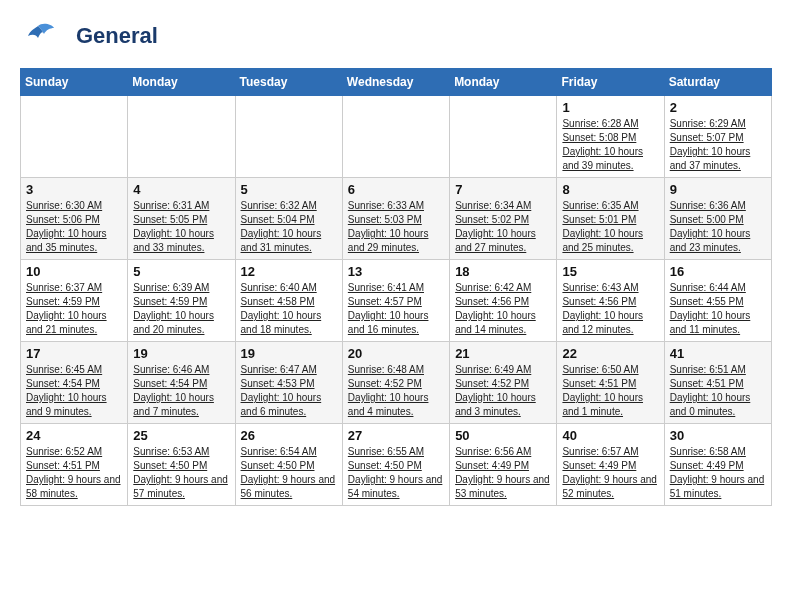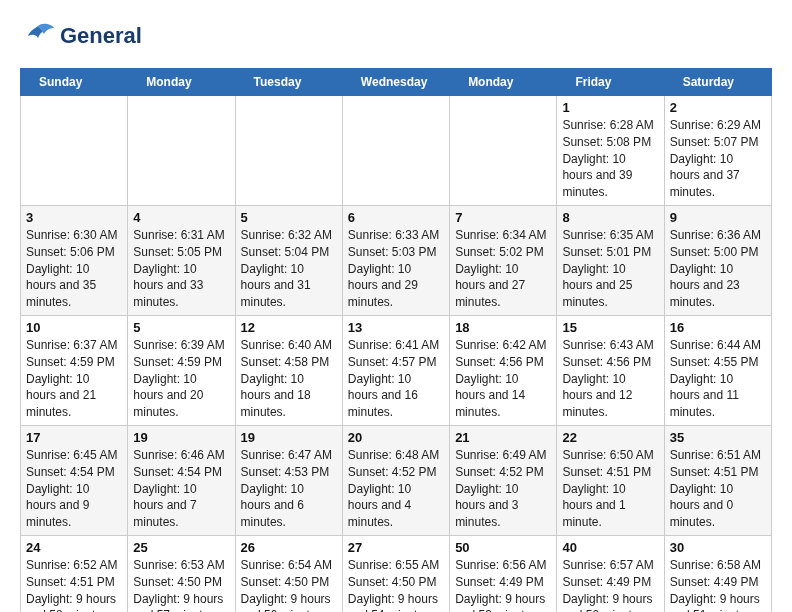--- a/index.html
+++ b/index.html
@@ -12,21 +12,21 @@
     }
     .header {
       display: flex;
       justify-content: space-between;
       align-items: flex-start;
       margin-bottom: 16px;
     }
     .logo {
       display: flex;
       align-items: center;
-      gap: 4px;
+      gap: 20px;
     }
     .logo-text {
       font-size: 22px;
       font-weight: bold;
       color: #1a3a6b;
       line-height: 1.1;
     }
     .logo-bird {
       width: 36px;
       height: 32px;
@@ -44,21 +44,21 @@
       color: #444;
     }
     .calendar {
       width: 100%;
       border-collapse: collapse;
       font-size: 11px;
     }
     .calendar th {
       background: #2e6db4;
       color: #fff;
-      padding: 6px 18px;
+      padding: 6px 4px;
       text-align: left;
       font-size: 12px;
       font-weight: bold;
       border: 1px solid #2e6db4;
     }
     .calendar td {
       border: 1px solid #ccc;
       vertical-align: top;
       padding: 4px 5px;
       width: 107px;
@@ -69,23 +69,24 @@
       background: #f5f5f5;
     }
     .day-num {
       font-size: 13px;
       font-weight: bold;
       color: #111;
       display: block;
       margin-bottom: 2px;
     }
     .day-info {
-      font-size: 12px;
+      font-size: 10px;
       color: #222;
       line-height: 1.4;
+      text-decoration: underline;
     }
     .empty-cell {
       background: #fff !important;
     }
     .calendar tr:nth-child(even) .empty-cell {
       background: #f5f5f5 !important;
     }
   </style>
 </head>
 <body>
@@ -216,21 +217,21 @@
         </td>
         <td>
           <span class="day-num">21</span>
           <div class="day-info">Sunrise: 6:49 AM<br>Sunset: 4:52 PM<br>Daylight: 10 hours and 3 minutes.</div>
         </td>
         <td>
           <span class="day-num">22</span>
           <div class="day-info">Sunrise: 6:50 AM<br>Sunset: 4:51 PM<br>Daylight: 10 hours and 1 minute.</div>
         </td>
         <td>
-          <span class="day-num">35</span>
+          <span class="day-num">41</span>
           <div class="day-info">Sunrise: 6:51 AM<br>Sunset: 4:51 PM<br>Daylight: 10 hours and 0 minutes.</div>
         </td>
       </tr>
       <tr>
         <td>
           <span class="day-num">24</span>
           <div class="day-info">Sunrise: 6:52 AM<br>Sunset: 4:51 PM<br>Daylight: 9 hours and 58 minutes.</div>
         </td>
         <td>
           <span class="day-num">25</span>

